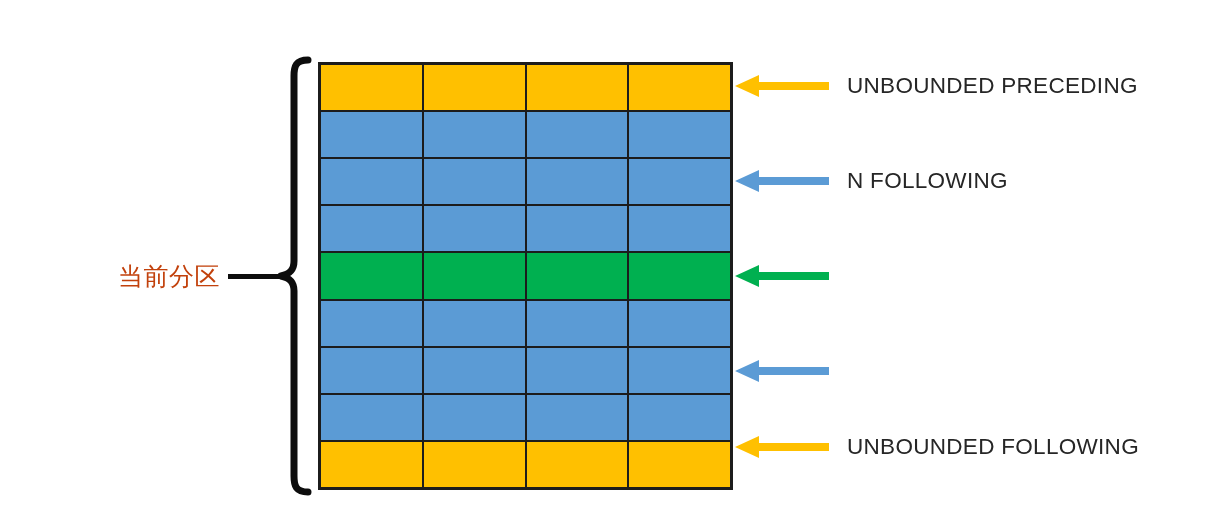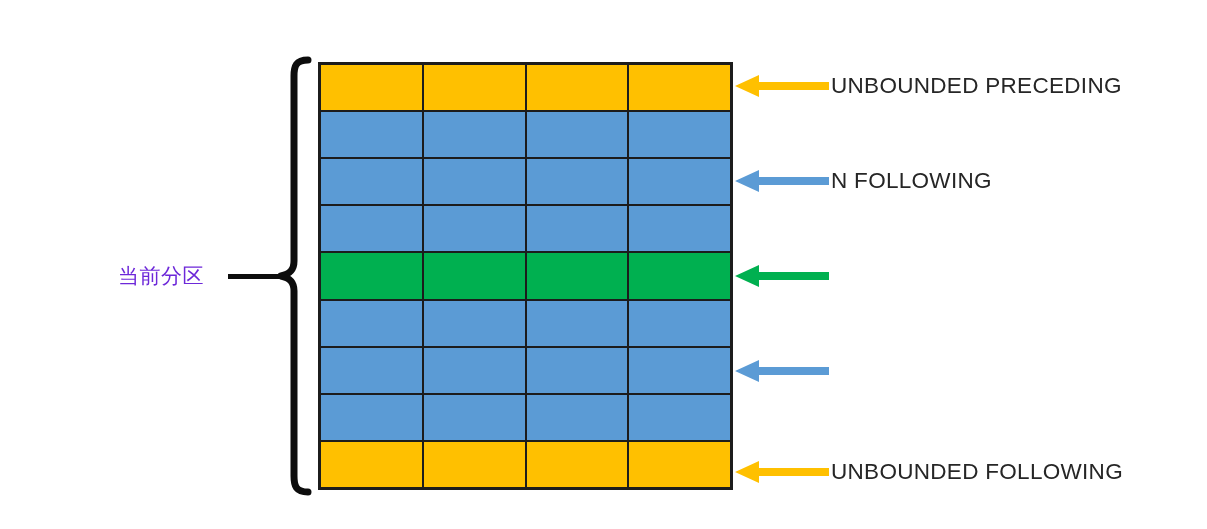--- a/index.html
+++ b/index.html
@@ -18,23 +18,23 @@
     position: relative;
     width: 1207px;
     height: 529px;
   }
 
   
   #partition-label {
     position: absolute;
     left: 118px;
     top: 262px;
-    font-size: 21px;
+    font-size: 25px;
     line-height: 28px;
-    color: #6d28d9;
+    color: #c2410c;
     white-space: nowrap;
     letter-spacing: 0.5px;
   }
 
   
   #partition-connector {
     position: absolute;
     left: 228px;
     top: 274px;
     width: 62px;
@@ -90,21 +90,21 @@
   .annotation-arrow {
     width: 98px;
     height: 28px;
     flex: 0 0 auto;
     display: block;
   }
   .annotation-label {
     font-size: 22.5px;
     color: #262626;
     letter-spacing: 0.3px;
-    margin-left: 0;
+    margin-left: 16px;
   }
 </style>
 </head>
 <body>
 
 <div id="diagram-root">
 
   <div id="partition-label">当前分区</div>
 
   <div id="partition-connector"></div>
@@ -195,20 +195,20 @@
       <path d="M 2 14 L 26 3 L 26 10 L 96 10 L 96 18 L 26 18 L 26 25 Z" fill="#00B050"></path>
     </svg>
   </div>
 
   <div class="annotation" style="top:354px">
     <svg class="annotation-arrow" viewBox="0 0 98 28">
       <path d="M 2 14 L 26 3 L 26 10 L 96 10 L 96 18 L 26 18 L 26 25 Z" fill="#5B9BD5"></path>
     </svg>
   </div>
 
-  <div class="annotation" style="top:455px">
+  <div class="annotation" style="top:430px">
     <svg class="annotation-arrow" viewBox="0 0 98 28">
       <path d="M 2 14 L 26 3 L 26 10 L 96 10 L 96 18 L 26 18 L 26 25 Z" fill="#FFC000"></path>
     </svg>
     <span class="annotation-label">UNBOUNDED FOLLOWING</span>
   </div>
 
 </div>
 
 </body></html>

